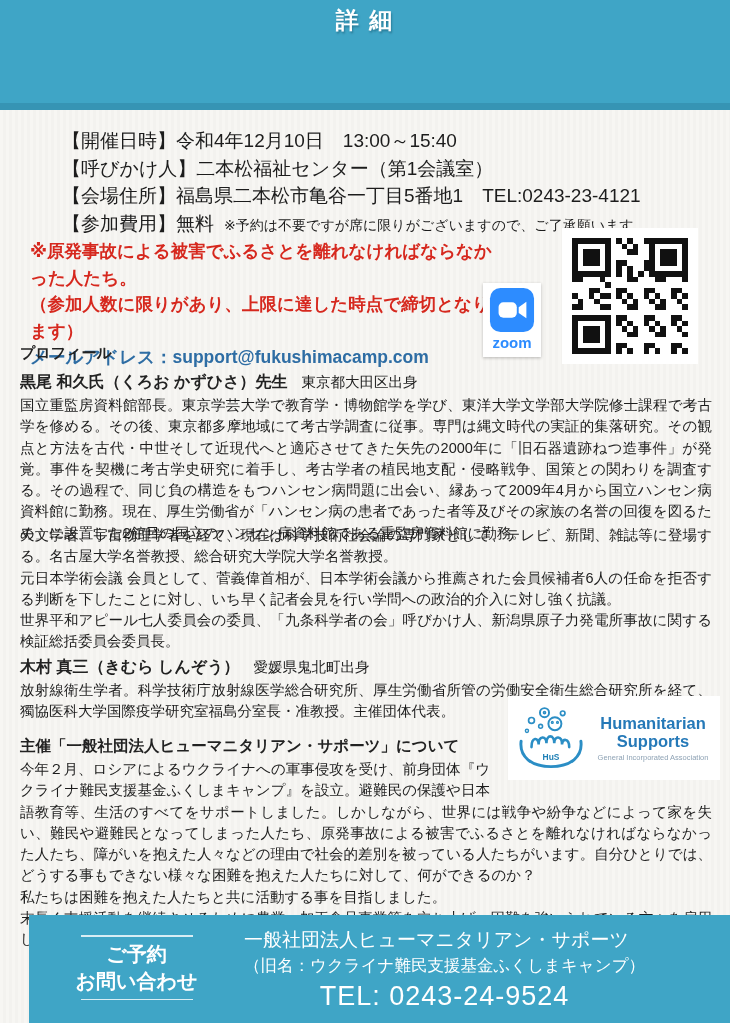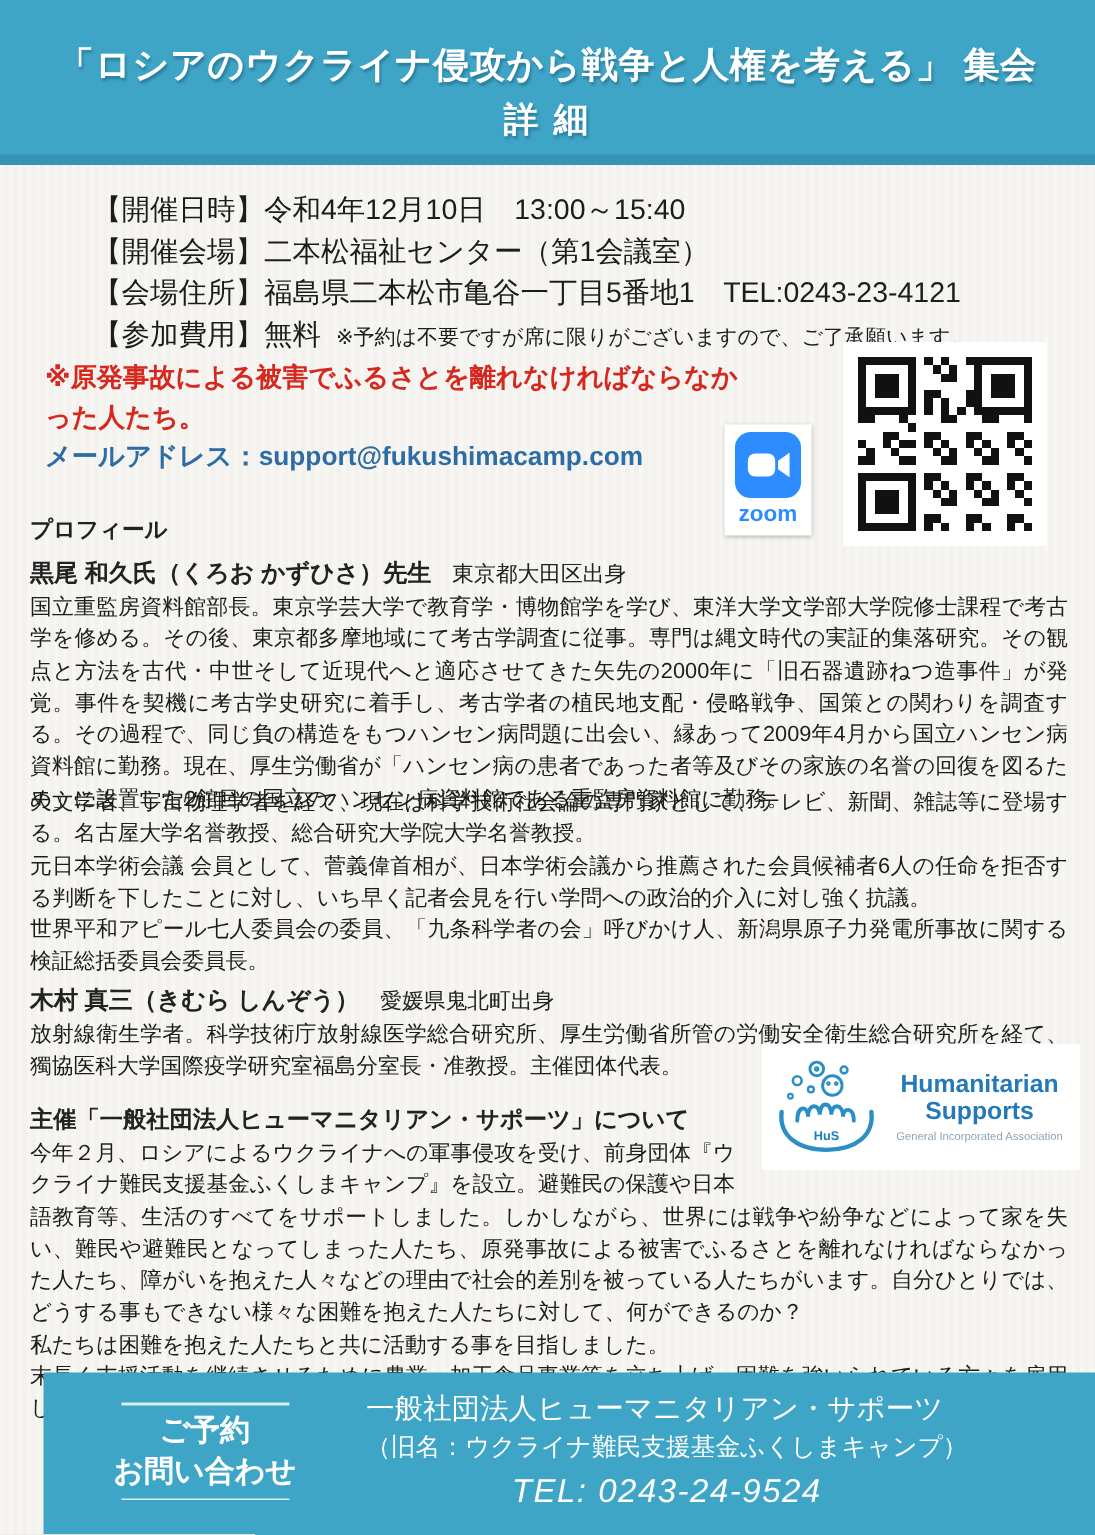--- a/index.html
+++ b/index.html
@@ -80,49 +80,49 @@
   .footer {
     position:absolute; top:915px; left:0; width:730px; height:108px;
     background:#3FA5C6; color:#fff; display:flex;margin-left:29px;
   }
   .f-left { width:215px; padding-top:16px; text-align:center; }
   .f-rule { width:112px; height:1.5px; background:rgba(255,255,255,.8); margin:4px auto; }
   .f-left-line { font-size:20px; font-weight:bold; line-height:27px; }
   .f-right { padding-top:12px; }
   .f-org { font-size:19px; line-height:26px; }
   .f-former { font-size:16.5px; line-height:24px; }
-  .f-tel { font-size:22px; letter-spacing:1px; margin-top:4px; text-align:center;font-style:italic; }
+  .f-tel { font-size:27px; letter-spacing:1px; margin-top:4px; text-align:center; }
 </style>
 </head>
 <body>
 
 <div class="page">
 
   <header class="banner">
-    <div class="banner-title">「ロシアのウクライナ侵攻から戦争と人権を考える」 集会</div>
     <div class="banner-subtitle">詳 細</div>
   </header>
 
   <section class="details">
     <div class="detail-row">
       <span class="d-label">【開催日時】</span><span class="d-value">令和4年12月10日　13:00～15:40</span>
     </div>
     <div class="detail-row">
-      <span class="d-label">【開催会場】</span><span class="d-value">二本松福祉センター（第1会議室）</span>
+      <span class="d-label">【呼びかけ人】</span><span class="d-value">二本松福祉センター（第1会議室）</span>
     </div>
     <div class="detail-row">
       <span class="d-label">【会場住所】</span><span class="d-value">福島県二本松市亀谷一丁目5番地1　TEL:0243-23-4121</span>
     </div>
     <div class="detail-row">
       <span class="d-label">【参加費用】</span><span class="d-value">無料</span><span class="d-note">※予約は不要ですが席に限りがございますので、ご了承願います。</span>
     </div>
   </section>
 
   <section class="contact">
     <p class="red">※原発事故による被害でふるさとを離れなければならなかった人たち。</p>
+    <p class="red">（参加人数に限りがあり、上限に達した時点で締切となります）</p>
     <p class="blue"><span>メールアドレス：</span><a href="#" class="email">support@fukushimacamp.com</a></p>
   </section>
 
   <div class="zoom-card">
     <svg viewBox="0 0 48 48" width="46" height="46">
       <rect x="1" y="1" width="46" height="46" rx="11" fill="#2D8CFF"></rect>
       <rect x="10" y="16" width="19" height="16" rx="5" fill="#ffffff"></rect>
       <path d="M31,21 L39,15.5 L39,32.5 L31,27 Z" fill="#ffffff"></path>
     </svg>
     <div class="zoom-word">zoom</div>

